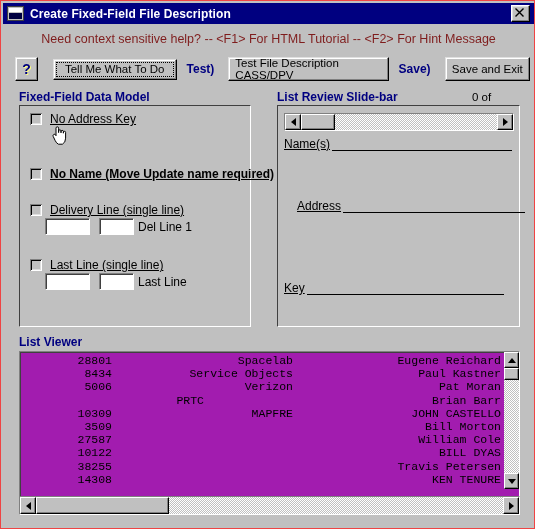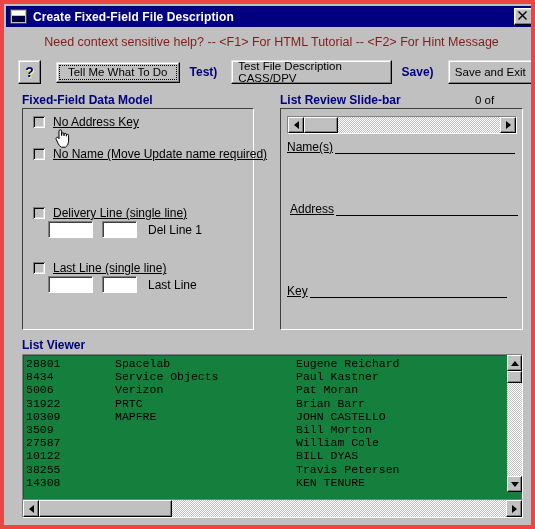--- a/index.html
+++ b/index.html
@@ -9,21 +9,21 @@
   }
   body {
     font-family: "Liberation Sans", sans-serif;
   }
   .window {
     position: relative;
     width: 535px;
     height: 529px;
     box-sizing: border-box;
     background: #c0c0c0;
-    border: 4px solid #ef4444;
+    border: 1px solid #ef4444;
     overflow: hidden;
   }
   
   .titlebar {
     position: absolute;
     left: 2px; top: 2px;
     width: 531px; height: 21px;
     background: #000080;
     display: flex;
     align-items: center;
@@ -219,21 +219,21 @@
     font-family: "Liberation Sans", sans-serif;
     font-size: 11px;
     padding: 0 2px;
     outline: none;
   }
   .in-wide { width: 45px; }
   .in-narrow { width: 35px; margin-left: 9px; }
   .fieldrow .flabel {
     font-size: 12px;
     color: #000000;
-    margin-left: 11px;
+    margin-left: 4px;
     white-space: nowrap;
   }
 
   
   .ruled {
     position: absolute;
     height: 16px;
   }
   .ruled .rtext {
     position: absolute;
@@ -316,27 +316,28 @@
   .tri-l { border-top: 4px solid transparent; border-bottom: 4px solid transparent; border-right: 5px solid #000000; }
   .tri-r { border-top: 4px solid transparent; border-bottom: 4px solid transparent; border-left: 5px solid #000000; }
   .tri-u { border-left: 4px solid transparent; border-right: 4px solid transparent; border-bottom: 5px solid #000000; }
   .tri-d { border-left: 4px solid transparent; border-right: 4px solid transparent; border-top: 5px solid #000000; }
 
   
   .lv-frame {
     position: absolute;
     left: 18px; top: 350px;
     width: 501px; height: 155px;
-    background: #15803d;
+    background: #a21caf;
     box-sizing: border-box;
     border: 1px solid #808080;
     border-right-color: #ffffff;
     border-bottom-color: #ffffff;
     box-shadow: inset 1px 1px 0 #404040;
     overflow: hidden;
+    text-align: right;
   }
   .lv-rows {
     position: absolute;
     left: 3px; top: 2px;
     right: 18px;
   }
   .lv-row {
     display: flex;
     font-family: "Liberation Mono", monospace;
     font-size: 11.5px;
@@ -396,21 +397,21 @@
   </div>
 
   <div class="grp-title" style="left:18px; top:89px;">Fixed-Field Data Model</div>
   <div class="frame frame-left"></div>
 
   <div class="chk-row" style="left:29px; top:111px;">
     <span class="chk"></span>
     <span class="chk-label">No Address Key</span>
   </div>
 
-  <div class="chk-row" style="left:29px; top:143px;">
+  <div class="chk-row" style="left:29px; top:166px;font-weight:bold;">
     <span class="chk"></span>
     <span class="chk-label">No Name (Move Update name required)</span>
   </div>
 
   <div class="chk-row" style="left:29px; top:202px;">
     <span class="chk"></span>
     <span class="chk-label">Delivery Line (single line)</span>
   </div>
   <div class="fieldrow" style="left:44px; top:217px;">
     <input class="tinput in-wide" type="text" value="" style="">
@@ -442,38 +443,38 @@
     <div class="sb-arrow">
       <span class="tri tri-r"></span>
     </div>
   </div>
 
   <div class="ruled" style="left:283px; top:136px; width:228px;">
     <span class="rtext">Name(s)</span>
     <span class="rline"></span>
   </div>
 
-  <div class="ruled" style="left:286px; top:198px; width:228px;">
+  <div class="ruled" style="left:296px; top:198px; width:228px;">
     <span class="rtext">Address</span>
     <span class="rline"></span>
   </div>
 
   <div class="ruled" style="left:283px; top:280px; width:220px;">
     <span class="rtext">Key</span>
     <span class="rline"></span>
   </div>
 
   <div class="grp-title" style="left:18px; top:334px;">List Viewer</div>
 
   <div class="lv-frame">
     <div class="lv-rows" id="lv-rows">
         <div class="lv-row"><span class="lv-c1">28801</span><span class="lv-c2">Spacelab</span><span class="lv-c3">Eugene Reichard</span></div>
         <div class="lv-row"><span class="lv-c1">8434</span><span class="lv-c2">Service Objects</span><span class="lv-c3">Paul Kastner</span></div>
         <div class="lv-row"><span class="lv-c1">5006</span><span class="lv-c2">Verizon</span><span class="lv-c3">Pat Moran</span></div>
-        <div class="lv-row"><span class="lv-c1">31922</span><span class="lv-c2">PRTC</span><span class="lv-c3">Brian Barr</span></div>
+        <div class="lv-row"><span class="lv-c2">PRTC</span><span class="lv-c3">Brian Barr</span></div>
         <div class="lv-row"><span class="lv-c1">10309</span><span class="lv-c2">MAPFRE</span><span class="lv-c3">JOHN CASTELLO</span></div>
         <div class="lv-row"><span class="lv-c1">3509</span><span class="lv-c2"></span><span class="lv-c3">Bill Morton</span></div>
         <div class="lv-row"><span class="lv-c1">27587</span><span class="lv-c2"></span><span class="lv-c3">William Cole</span></div>
         <div class="lv-row"><span class="lv-c1">10122</span><span class="lv-c2"></span><span class="lv-c3">BILL DYAS</span></div>
         <div class="lv-row"><span class="lv-c1">38255</span><span class="lv-c2"></span><span class="lv-c3">Travis Petersen</span></div>
         <div class="lv-row"><span class="lv-c1">14308</span><span class="lv-c2"></span><span class="lv-c3">KEN TENURE</span></div>
       </div>
   </div>
 
   <div class="vscroll" style="left:503px; top:351px; width:15px; height:137px;">

